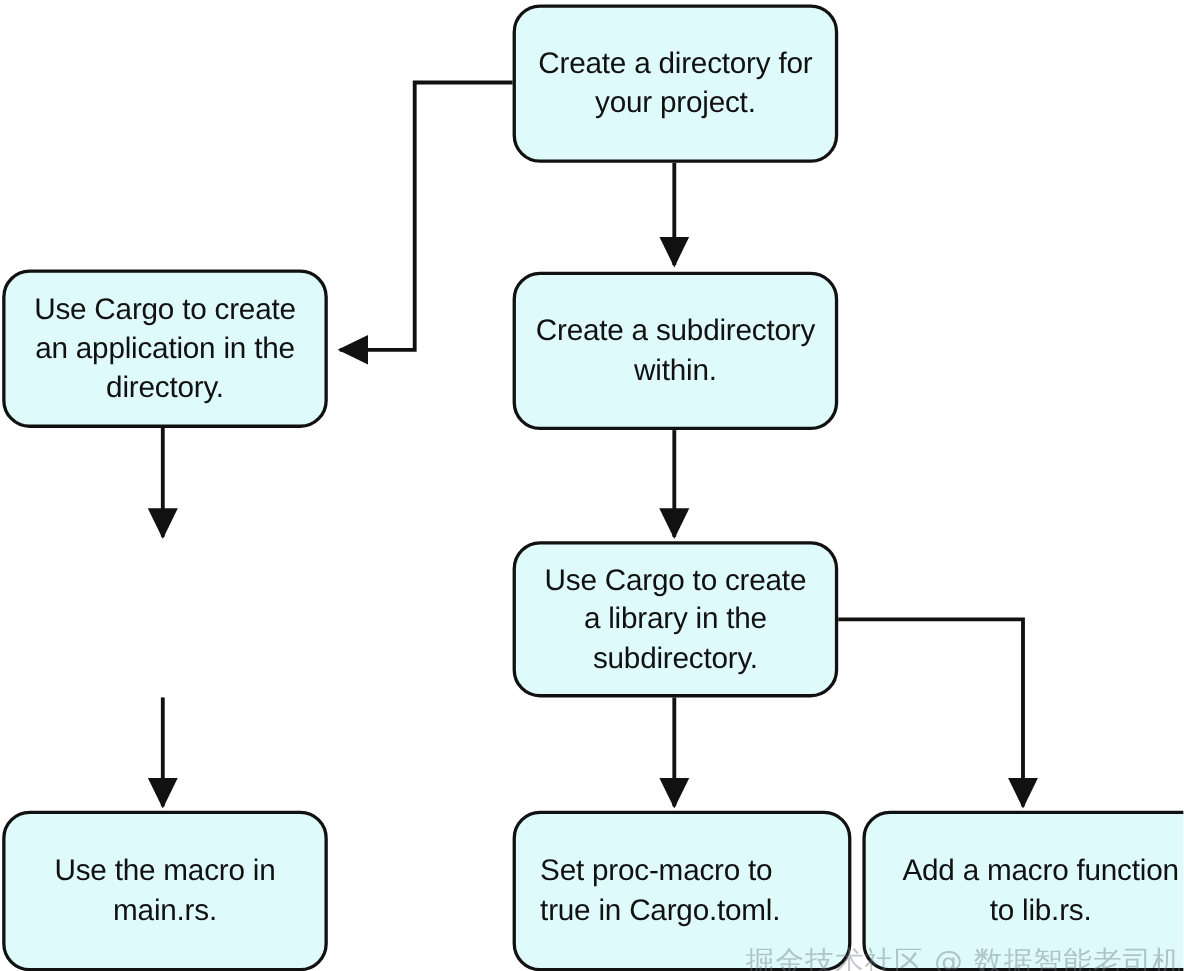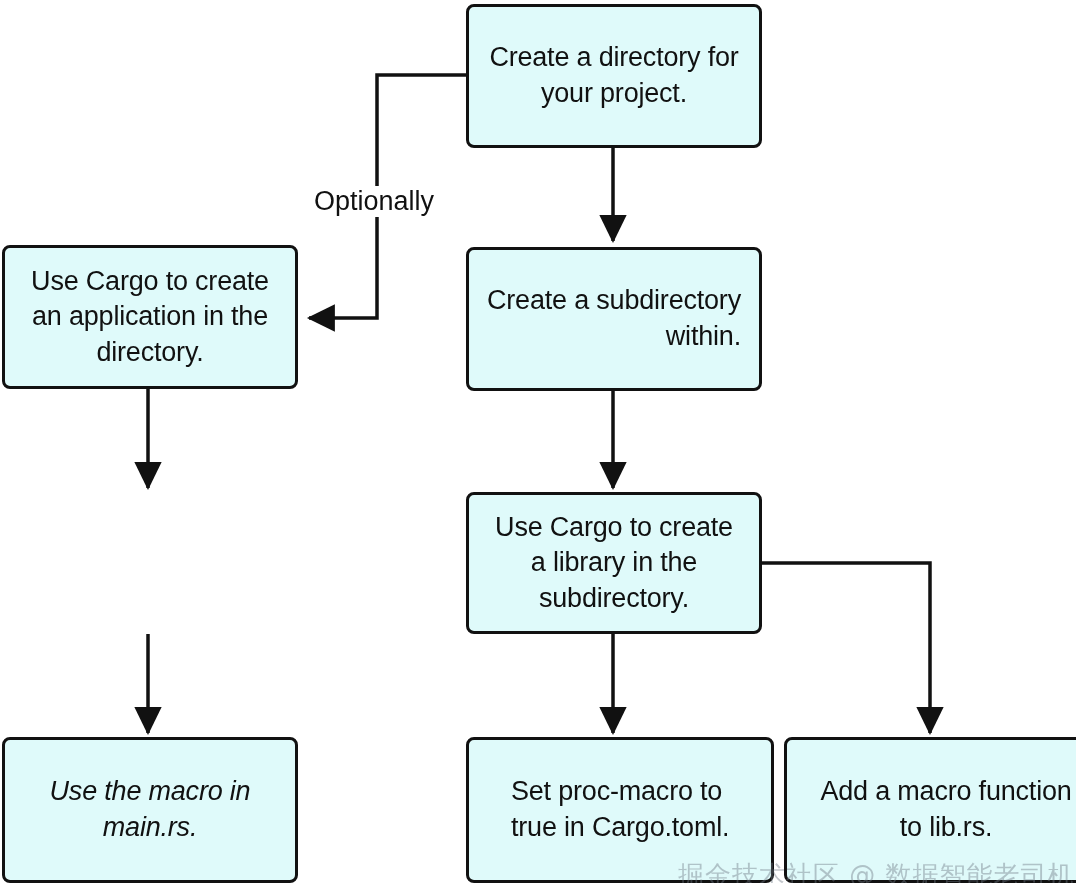--- a/index.html
+++ b/index.html
@@ -22,21 +22,21 @@
     left: 0;
     top: 0;
     width: 1076px;
     height: 883px;
   }
   .node {
     position: absolute;
     box-sizing: border-box;
     background: #dffafa;
     border: 3px solid #111111;
-    border-radius: 8px;
+    border-radius: 25px;
     display: flex;
     align-items: center;
     justify-content: center;
     text-align: center;
     color: #111111;
     font-size: 27px;
     line-height: 1.32;
     letter-spacing: -0.2px;
     z-index: 2;
   }
@@ -96,50 +96,49 @@
     <path d="M613,634 L613,733" fill="none" stroke="#111111" stroke-width="3.5" marker-end="url(#arrowhead)"></path>
 
     <path d="M762,563 L930,563 L930,733" fill="none" stroke="#111111" stroke-width="3.5" marker-end="url(#arrowhead)"></path>
   </svg>
 
   <div class="node" style="left:466px; top:4px; width:296px; height:144px;">
     <span class="txt">Create a directory for
 your project.</span>
   </div>
 
-  <div class="node" style="left:466px; top:247px; width:296px; height:144px;text-align:right;">
+  <div class="node" style="left:466px; top:247px; width:296px; height:144px;">
     <span class="txt">Create a subdirectory
 within.</span>
   </div>
 
   <div class="node" style="left:2px; top:245px; width:296px; height:144px;">
     <span class="txt">Use Cargo to create
 an application in the
 directory.</span>
   </div>
 
   <div class="node" style="left:466px; top:492px; width:296px; height:142px;">
     <span class="txt">Use Cargo to create
 a library in the
 subdirectory.</span>
   </div>
 
 
-  <div class="node align-left" style="left:466px; top:737px; width:308px; height:146px;padding-left:20px;">
+  <div class="node align-left" style="left:466px; top:737px; width:308px; height:146px;">
     <span class="txt">Set proc-macro to
 true in Cargo.toml.</span>
   </div>
 
   <div class="node" style="left:784px; top:737px; width:324px; height:146px;">
     <span class="txt">Add a macro function
 to lib.rs.</span>
   </div>
 
-  <div class="node" style="left:2px; top:737px; width:296px; height:146px;font-style:italic;">
+  <div class="node" style="left:2px; top:737px; width:296px; height:146px;">
     <span class="txt">Use the macro in
 main.rs.</span>
   </div>
 
-  <div class="edge-label" style="left:310px; top:186px;">Optionally</div>
 
   <div class="watermark" style="left:678px; top:838px;">掘金技术社区 @ 数据智能老司机</div>
 
 </div>
 
 </body></html>

